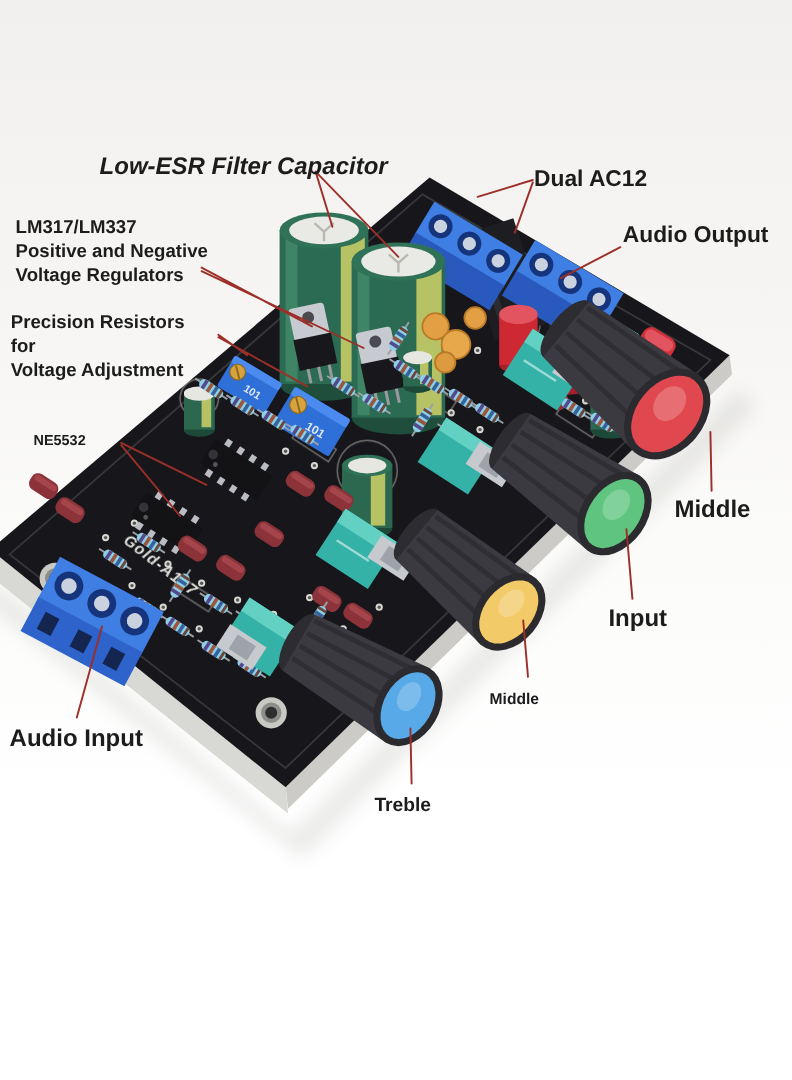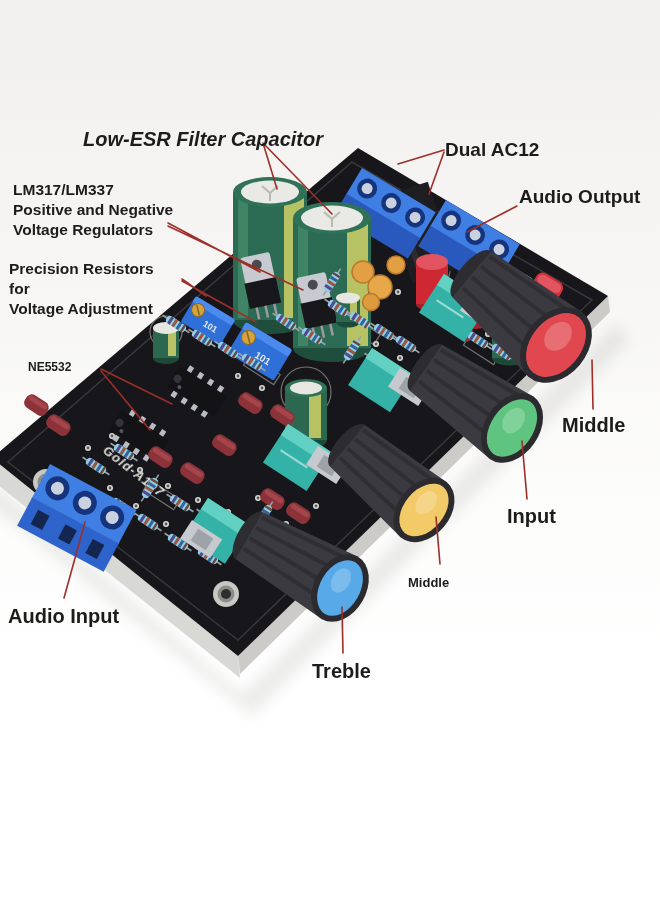--- a/index.html
+++ b/index.html
@@ -11,21 +11,21 @@
   #lbl-filter-cap{left:83px;top:129px;font-size:20px;font-style:italic;}
   #lbl-regulators{left:13px;top:180px;font-size:15.5px;}
   #lbl-precision{left:9px;top:259px;font-size:15.5px;width:166px;text-align:left;}
   #lbl-ne5532{left:28px;top:357px;font-size:12px;}
   #lbl-audio-input{left:8px;top:604px;font-size:20px;line-height:24px;}
   #lbl-dual-ac12{left:445px;top:139px;font-size:19px;line-height:22px;}
   #lbl-audio-output{left:519px;top:186px;font-size:19px;line-height:22px;}
   #lbl-volume{left:562px;top:414px;font-size:20px;line-height:23px;}
   #lbl-bass{left:507px;top:505px;font-size:20px;line-height:23px;}
   #lbl-middle{left:408px;top:571px;font-size:13px;line-height:23px;}
-  #lbl-treble{left:312px;top:660px;font-size:20px;line-height:23px;}
+  #lbl-treble{left:312px;top:660px;font-size:16px;line-height:23px;}
 </style>
 </head>
 <body>
 
 <div id="shot">
 
 <svg id="scene" width="660" height="900" viewBox="0 0 660 900">
   <defs>
     <g id="res">
       <line x1="-16" y1="0" x2="16" y2="0" stroke="#9aa0a6" stroke-width="1.6"></line>

